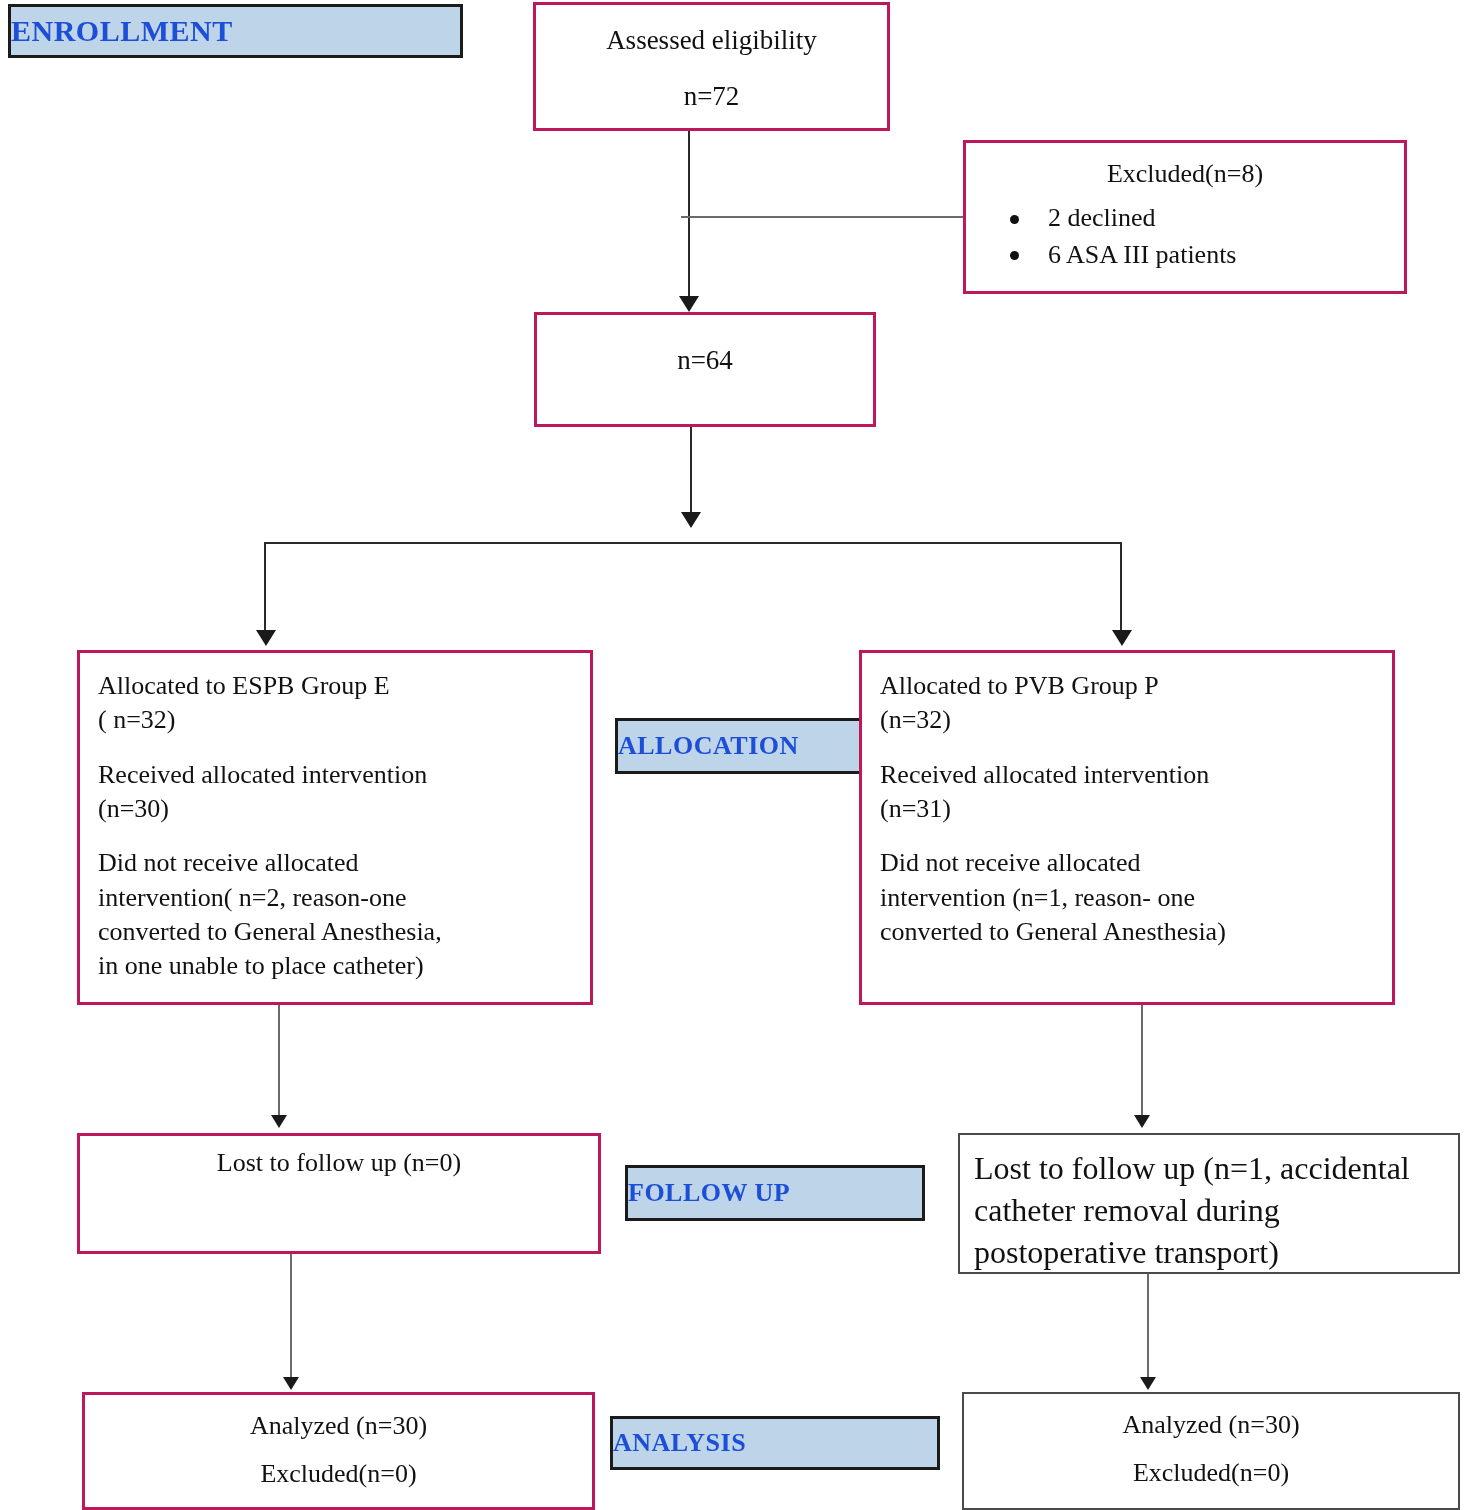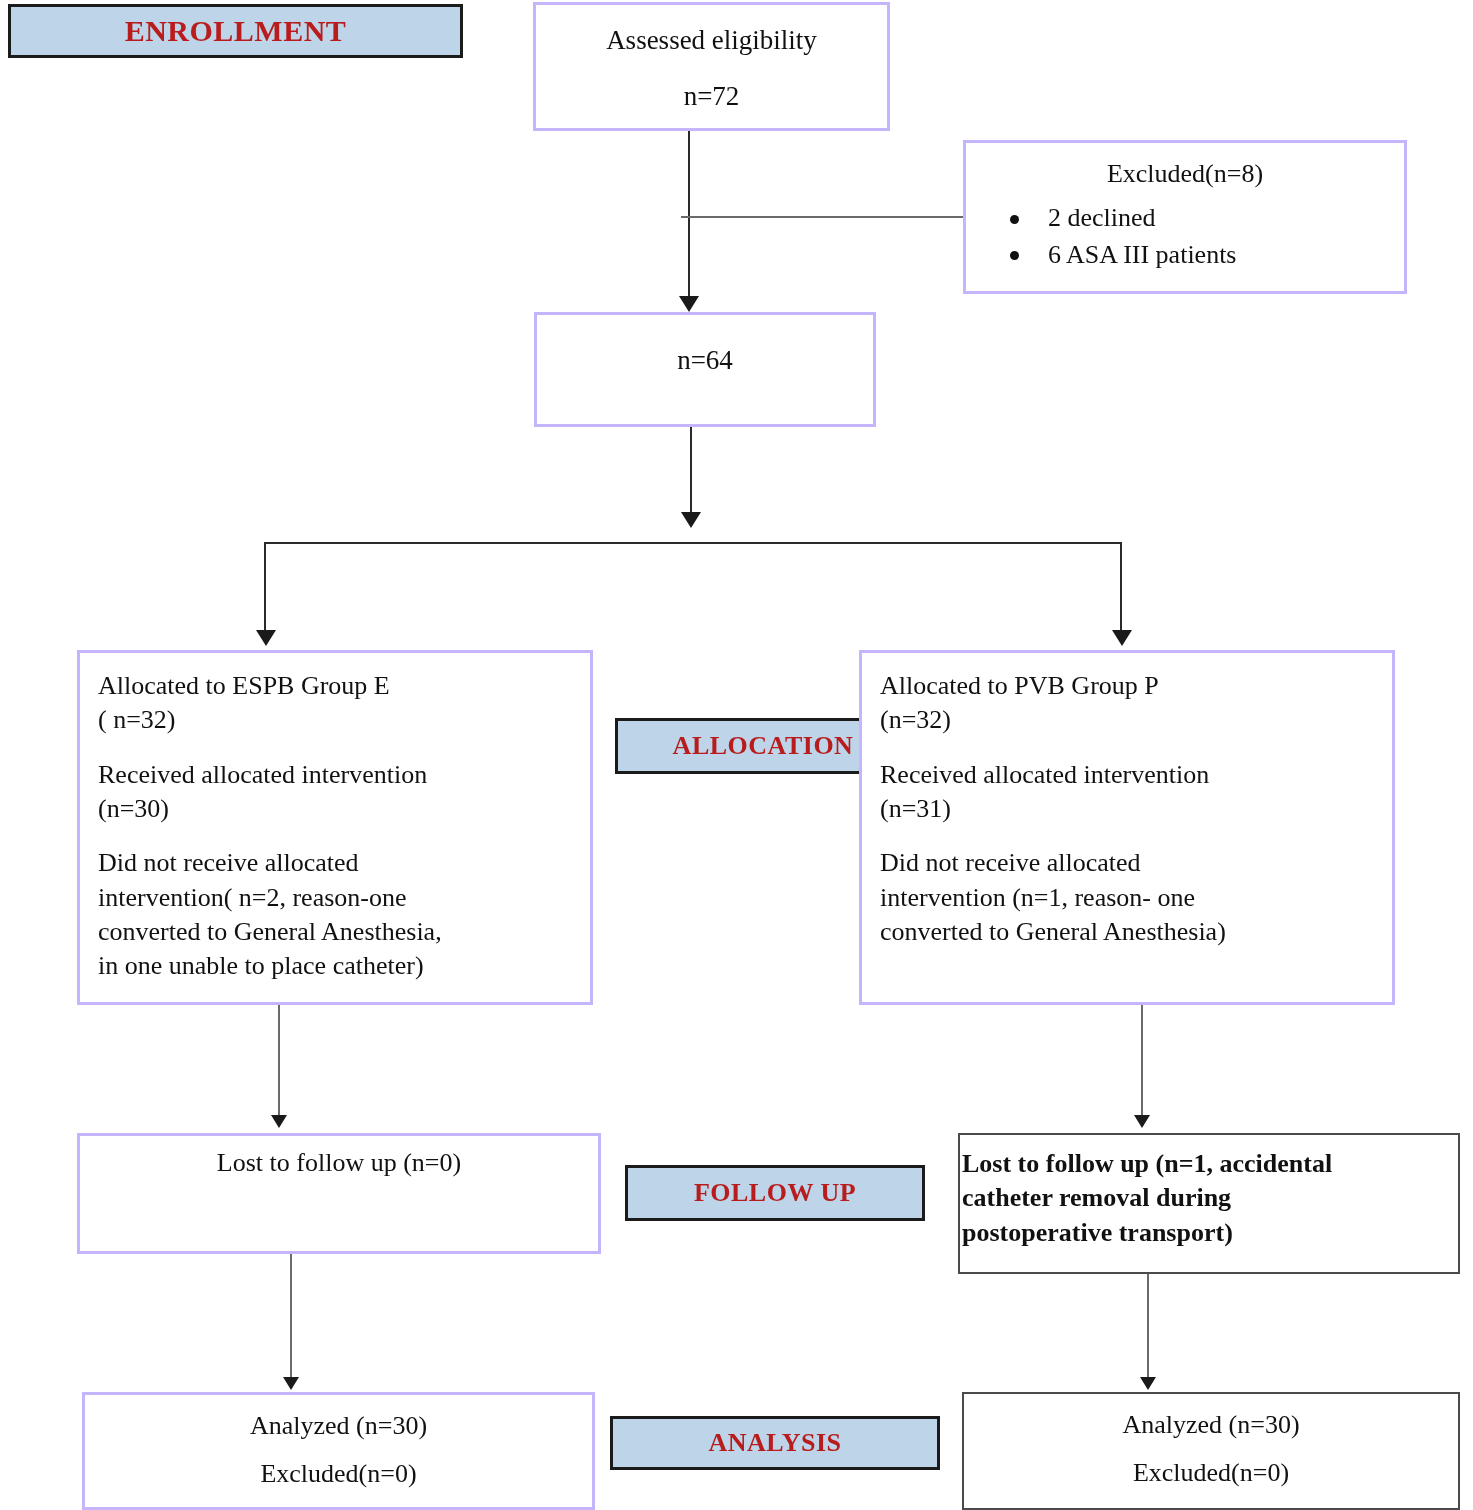--- a/index.html
+++ b/index.html
@@ -18,31 +18,30 @@
   }
 
   
   .stage-label {
     position: absolute;
     background: #bdd4e9;
     border: 3px solid #1b1b1b;
     box-sizing: border-box;
     display: flex;
     align-items: center;
-    justify-content: center;
     font-weight: bold;
     letter-spacing: 0.5px;
-    color: #b91c1c;
+    color: #1d4ed8;
   }
 
   
   .box {
     position: absolute;
     background: #ffffff;
-    border: 3px solid #c4b5fd;
+    border: 3px solid #be185d;
     box-sizing: border-box;
     padding: 10px 14px;
     line-height: 1.32;
   }
   .box.thin { border-width: 2px; border-color: #4a4a4a; }
   .box .ctr { text-align: center; }
   .box p { margin: 0; }
   .box .gap { height: 20px; }
 
   
@@ -173,21 +172,21 @@
   <div class="vline thin" style="left:278px; top:1005px; height:112px;"></div>
   <div class="arrowhead small" style="left:271px; top:1115px;"></div>
 
   <div class="vline thin" style="left:1141px; top:1005px; height:112px;"></div>
   <div class="arrowhead small" style="left:1134px; top:1115px;"></div>
 
   <div class="box" style="left:77px; top:1133px; width:524px; height:121px; font-size:26px;">
     <p class="ctr">Lost to follow up (n=0)</p>
   </div>
 
-  <div class="box thin" style="left:958px; top:1133px; width:502px; height:141px; padding:12px 2px; font-size:26px;font-weight:bold;">
+  <div class="box thin" style="left:958px; top:1133px; width:502px; height:141px; padding:12px 14px; font-size:32px;">
     <p>Lost to follow up (n=1, accidental</p>
     <p>catheter removal during</p>
     <p>postoperative transport)</p>
   </div>
 
   <div class="vline thin" style="left:290px; top:1254px; height:125px;"></div>
   <div class="arrowhead small" style="left:283px; top:1377px;"></div>
 
   <div class="vline thin" style="left:1147px; top:1274px; height:105px;"></div>
   <div class="arrowhead small" style="left:1140px; top:1377px;"></div>

